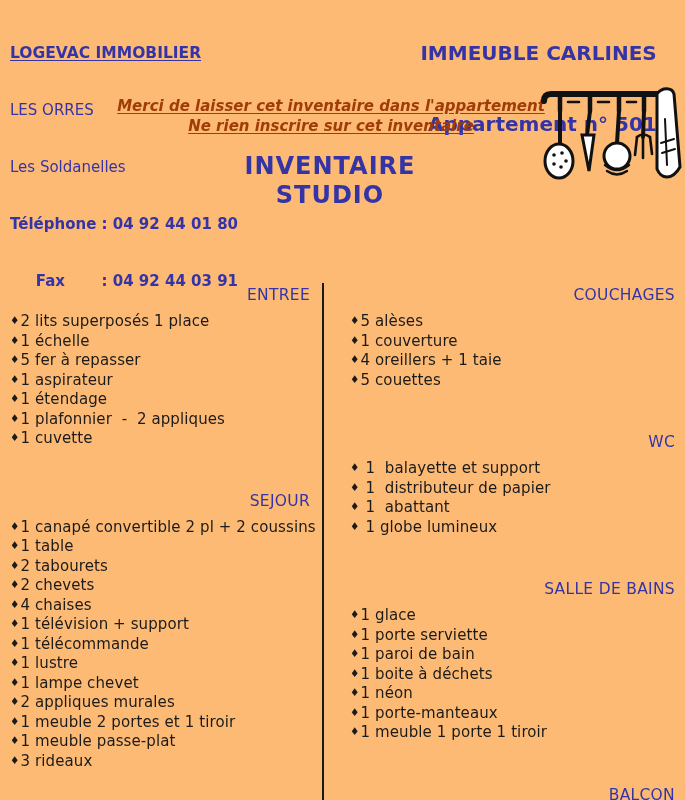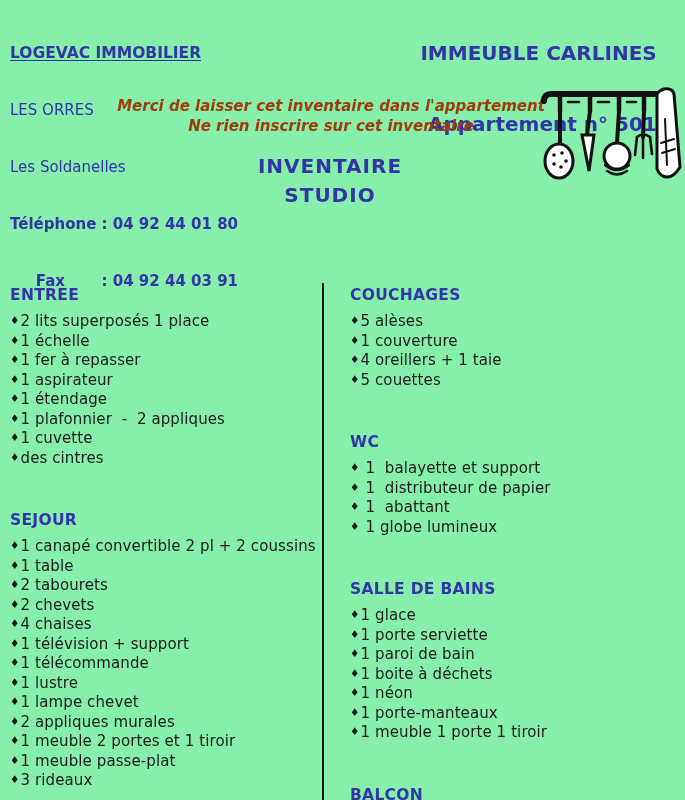--- a/index.html
+++ b/index.html
@@ -5,50 +5,50 @@
   :root{
     --blue:#3434a6;
     --red:#a03c08;
     --ink:#1b1b1b;
   }
   *{margin:0;padding:0;box-sizing:border-box;}
   html,body{background:#ffffff;}
   .page{
     position:relative;
     width:685px;height:800px;
-    background:#86efac;
+    background:#fdba74;
     overflow:hidden;
     font-family:"DejaVu Sans","Liberation Sans",sans-serif;
     color:var(--ink);
   }
   
   .header-left{position:absolute;left:10px;top:6px;color:var(--blue);font-size:15px;line-height:19px;white-space:pre;}
   .agency{font-weight:bold;font-size:15.5px;text-decoration:underline;text-underline-offset:2px;}
   .hl-bold{font-weight:bold;text-align:right;}
   .header-right{position:absolute;left:420px;top:6px;color:var(--blue);font-size:20px;line-height:19px;font-weight:bold;white-space:pre;text-align:right;}
   .building{margin-bottom:14px;}
   .apartment{margin-left:8px;}
   
   .notice{position:absolute;left:0;top:96px;width:662px;text-align:center;color:var(--red);
           font-size:15px;font-weight:bold;font-style:italic;line-height:20px;}
-  .notice div{text-underline-offset:2px;}
+  .notice div{text-decoration:underline;text-underline-offset:2px;}
   
   .clipart{position:absolute;left:533px;top:84px;width:150px;height:114px;}
   
   .doc-title{position:absolute;left:0;top:152px;width:660px;text-align:center;color:var(--blue);
-             font-weight:bold;font-size:20px;line-height:29px;letter-spacing:1px;}
+             font-weight:bold;font-size:24px;line-height:29px;letter-spacing:1px;}
   
   .divider{position:absolute;left:322px;top:283px;width:2px;height:517px;background:#1a1a1a;}
   .col{position:absolute;top:286px;}
   .col-left{left:10px;width:300px;}
   .col-right{left:350px;width:325px;}
   .inv-section + .inv-section{margin-top:44px;}
   .inv-section h2{
-    color:var(--blue);font-size:15.5px;font-weight:bold;
-    line-height:19px;margin-bottom:6px;letter-spacing:.3px;
+    color:var(--blue);font-size:15.5px;font-weight:normal;
+    line-height:19px;margin-bottom:6px;letter-spacing:.3px;text-align:right;
   }
   .item{font-size:15px;line-height:19px;white-space:pre;letter-spacing:.1px;}
   .blt{font-size:10.5px;vertical-align:1.5px;margin-right:1px;}
 </style>
 </head>
 <body>
 
 <div class="page">
 
   <div class="header-left">
@@ -119,26 +119,25 @@
   </div>
 
   <div class="divider"></div>
 
   <div class="col col-left">
     <section class="inv-section">
       <h2>ENTREE</h2>
       <div>
           <div class="item"><span class="blt">♦</span><span>2 lits superposés 1 place</span></div>
           <div class="item"><span class="blt">♦</span><span>1 échelle</span></div>
-          <div class="item"><span class="blt">♦</span><span>1 fer à repasser</span></div>
+          <div class="item"><span class="blt">♦</span><span>5 fer à repasser</span></div>
           <div class="item"><span class="blt">♦</span><span>1 aspirateur</span></div>
           <div class="item"><span class="blt">♦</span><span>1 étendage</span></div>
           <div class="item"><span class="blt">♦</span><span>1 plafonnier  -  2 appliques</span></div>
           <div class="item"><span class="blt">♦</span><span>1 cuvette</span></div>
-          <div class="item"><span class="blt">♦</span><span>des cintres</span></div>
         </div>
     </section>
     <section class="inv-section">
       <h2>SEJOUR</h2>
       <div>
           <div class="item"><span class="blt">♦</span><span>1 canapé convertible 2 pl + 2 coussins</span></div>
           <div class="item"><span class="blt">♦</span><span>1 table</span></div>
           <div class="item"><span class="blt">♦</span><span>2 tabourets</span></div>
           <div class="item"><span class="blt">♦</span><span>2 chevets</span></div>
           <div class="item"><span class="blt">♦</span><span>4 chaises</span></div>

